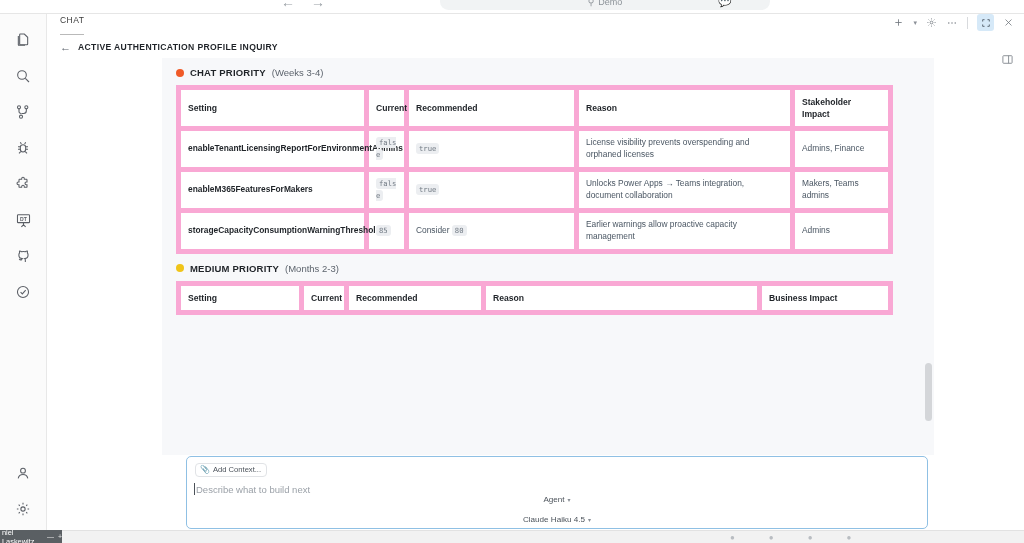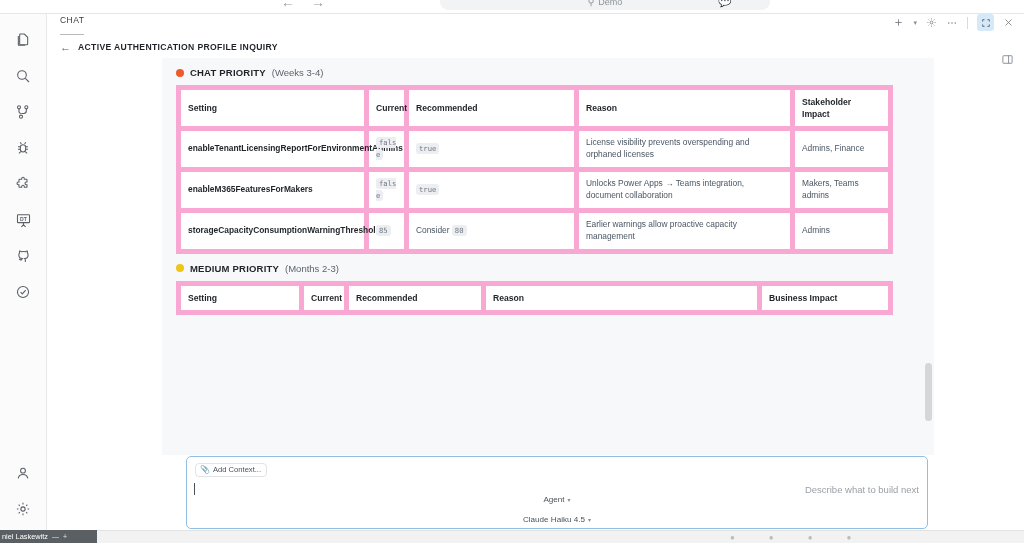--- a/index.html
+++ b/index.html
@@ -169,21 +169,21 @@
     align-self: flex-start;
     display: inline-flex; align-items: center; gap: 3px;
     border: 1px solid #e1e3e6; border-radius: 4px;
     padding: 1px 5px 2px 4px;
     font-size: 7.6px; color: #4c535b;
   }
   .clip { font-size: 8px; color: #6b727a; }
   .composer-input {
     margin-top: 7px;
     font-size: 9.5px; color: #9ba1a8;
-    position: relative; padding-left: 1px; text-align: right;
+    position: relative; padding-left: 1px;
   }
   .caret {
     position: absolute; left: -1px; top: -1px;
     width: 1px; height: 12px; background: #4b5158;
   }
   .composer-footer {
     margin-top: auto;
     display: flex; align-items: center; gap: 11px;
     font-size: 8.1px; color: #4c535b; flex-direction: column;
   }
@@ -196,21 +196,21 @@
     display: flex; align-items: center; justify-content: center;
   }
   .stop-btn i { width: 5px; height: 5px; background: #4b5158; border-radius: 1px; display: block; }
 
   
   .taskbar {
     position: absolute; left: 0; bottom: 0; width: 1024px; height: 13px;
     background: #f2f2f2; border-top: 1px solid #e2e2e2;
   }
   .task-chip {
-    position: absolute; left: 0; bottom: 0; height: 13px; width: 97px;
+    position: absolute; left: 0; bottom: 0; height: 13px; width: 62px;
     background: #5a5f63; color: #ffffff;
     font-size: 7.4px;
     display: flex; align-items: center; gap: 4px;
     padding-left: 2px;
   }
   .task-chip .mini { color: #e4e4e4; font-size: 7px; }
   .taskbar-dots {
     position: absolute; bottom: 1px; left: 730px; display: flex; gap: 34px;
     color: #b9bdc2; font-size: 8px;
   }

